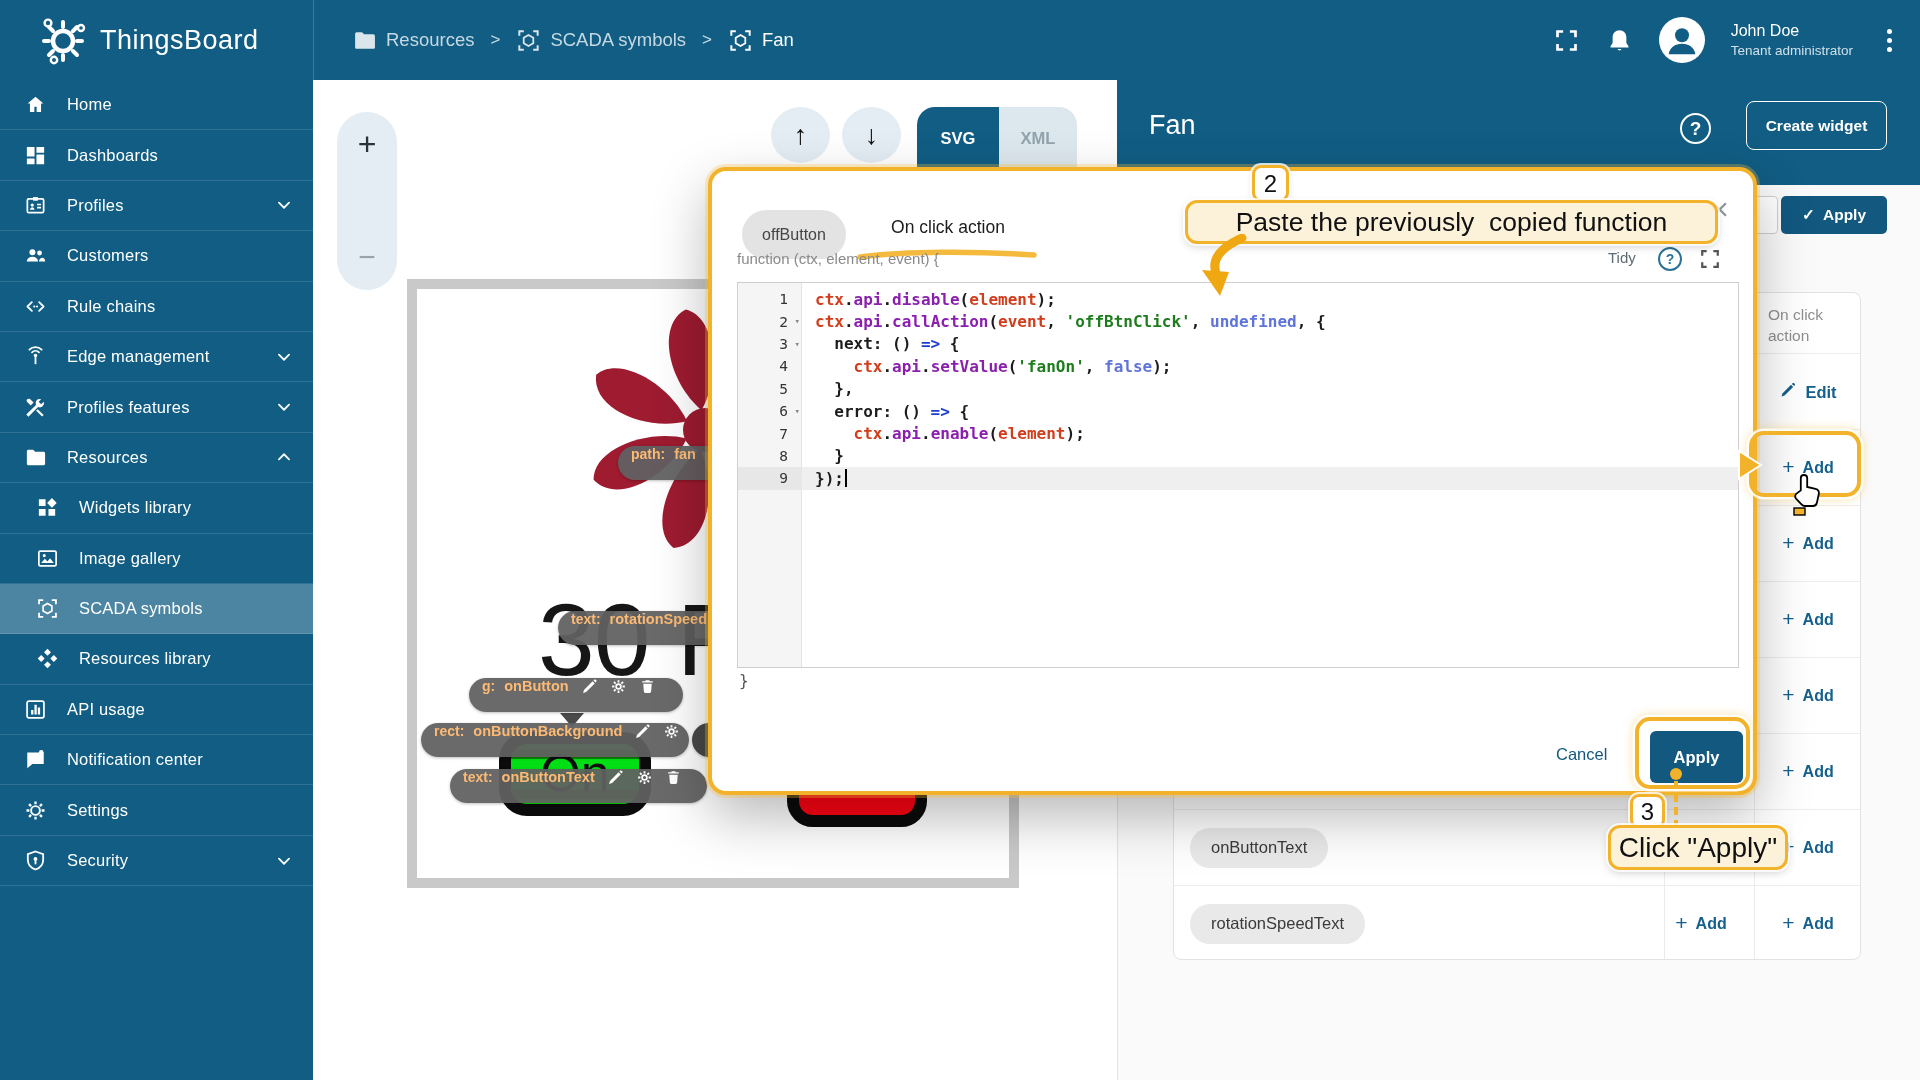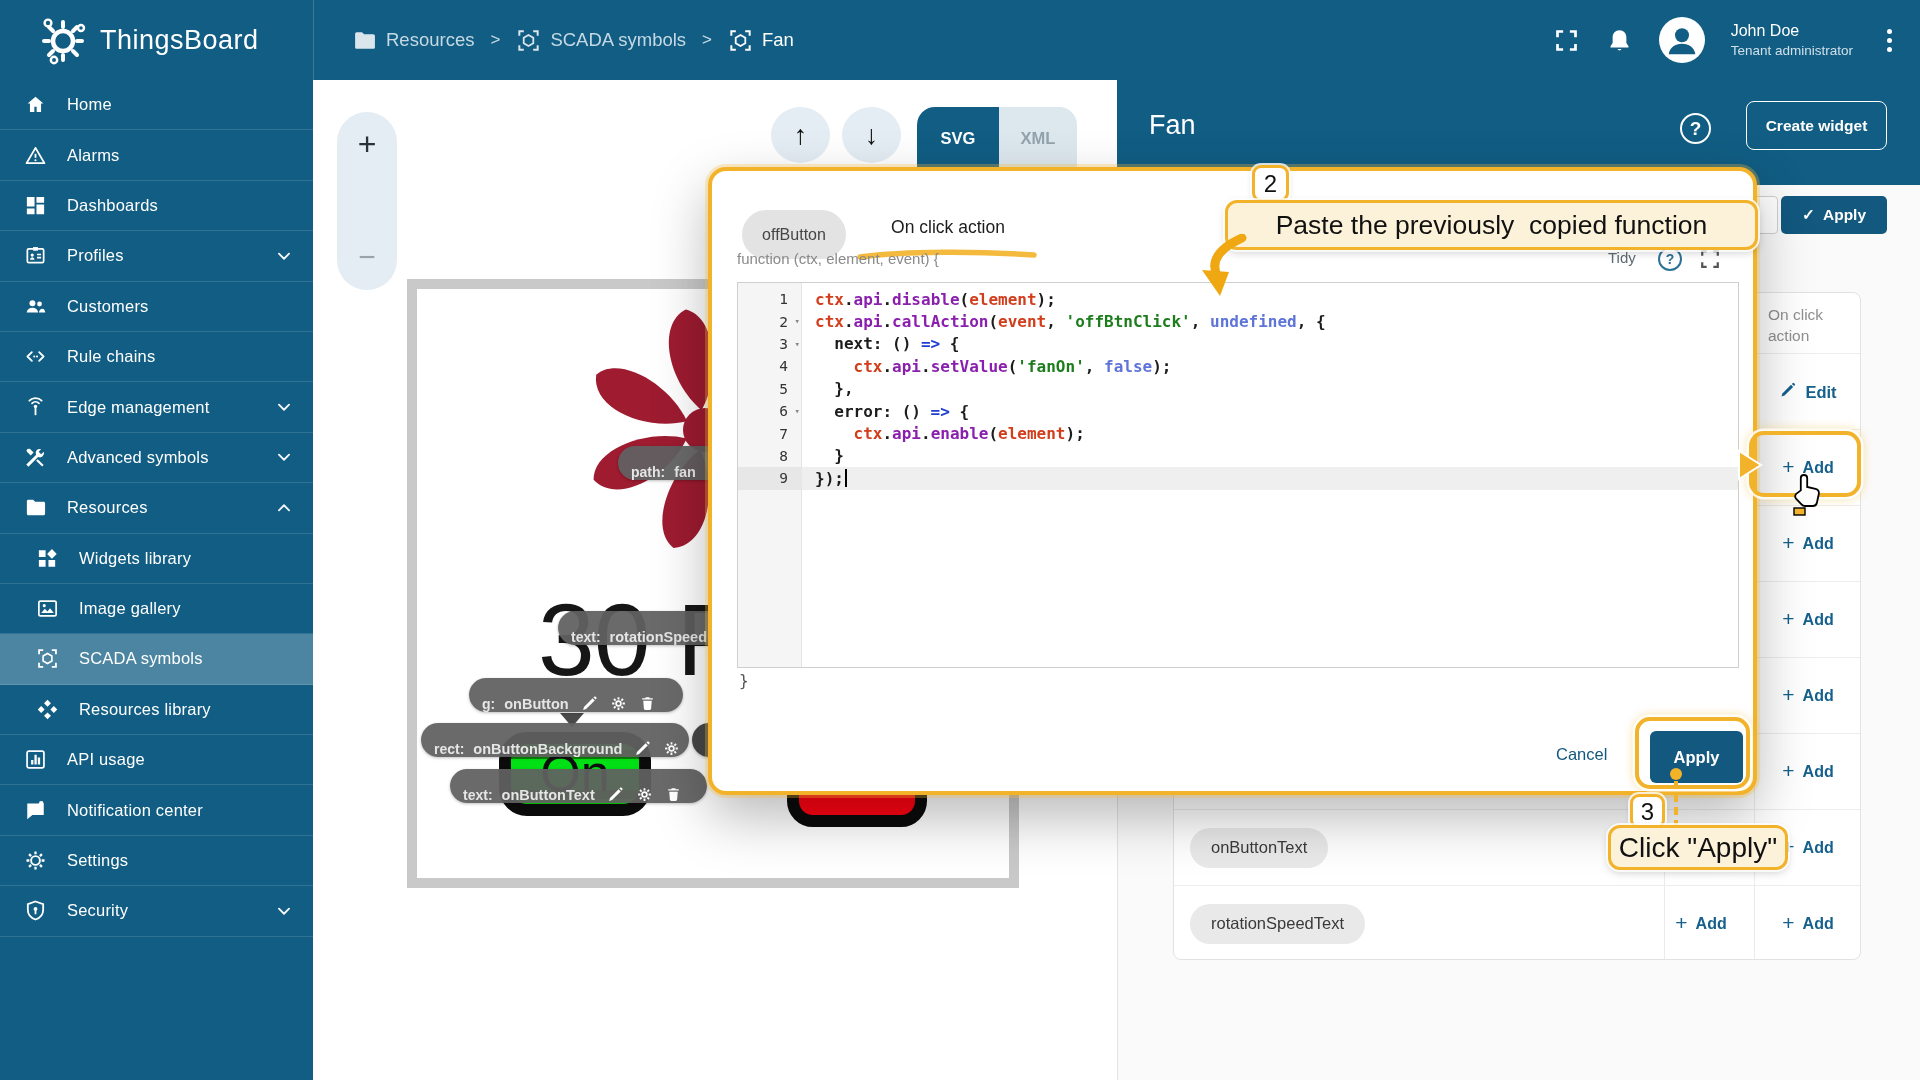--- a/index.html
+++ b/index.html
@@ -53,21 +53,21 @@
   .circle-btn{position:absolute;width:59px;height:56px;background:#e4edf3;border-radius:50%;display:flex;align-items:center;justify-content:center;font-size:27px;font-weight:700;color:#111;cursor:pointer;z-index:5}
   #tab-svg{position:absolute;left:917px;top:107px;width:82px;height:62px;background:var(--primary);border-radius:18px 0 0 0;color:#fff;font-weight:700;font-size:16.5px;display:flex;align-items:center;justify-content:center;z-index:5;cursor:pointer}
   #tab-xml{position:absolute;left:999px;top:107px;width:78px;height:62px;background:#dde8ee;border-radius:0 18px 0 0;color:#93a3ad;font-weight:700;font-size:16.5px;display:flex;align-items:center;justify-content:center;z-index:5;cursor:pointer}
   #frame{position:absolute;left:407px;top:279px;width:612px;height:609px;border:10px solid #c9c9c9;background:#fff;z-index:1}
   #fan{position:absolute;left:420px;top:255px;z-index:2}
   #big-text{position:absolute;left:538px;top:582px;font-size:102px;font-weight:400;color:#161616;white-space:pre;z-index:2;letter-spacing:-1px}
   #btn-on{position:absolute;left:499px;top:732px;width:152px;height:84px;border:12px solid #0b0b0b;border-radius:28px;z-index:3;display:flex;align-items:center;justify-content:center;
     background:linear-gradient(180deg,#06dd06 0%,#06dd06 10%,#0b8a05 10%,#0b8a05 25%,#00e014 25%,#00e014 76%,#0b8a05 76%,#0b8a05 91%,#06dd06 91%)}
   #btn-on .on-label{font-size:52px;color:#0d0d0d;margin-top:-2px}
   #btn-off{position:absolute;left:787px;top:767px;width:140px;height:60px;border:12px solid #0b0b0b;border-radius:26px;background:#ff0313;z-index:3}
-  .tag{position:absolute;height:34px;background:rgba(97,97,97,.94);border-radius:17px;display:flex;align-items:flex-end;gap:9px;padding:0 13px;color:#e5e5e5;z-index:4;box-shadow:0 1px 3px rgba(0,0,0,.25)}
+  .tag{position:absolute;height:34px;background:rgba(97,97,97,.94);border-radius:17px;display:flex;align-items:flex-start;gap:9px;padding:0 13px;color:#fdba74;z-index:4;box-shadow:0 1px 3px rgba(0,0,0,.25)}
   .tag .tag-prefix{font-size:14px;font-weight:700}
   .tag .tag-name{font-size:14.5px;font-weight:700}
   .tag .tag-icon{width:17px;height:17px;color:#fff;cursor:pointer;margin-left:3px}
   .tag .tag-icon svg{width:17px;height:17px;display:block}
   .tag.dark{background:rgba(62,62,62,.95)}
   #tag-pointer{position:absolute;left:560px;top:713px;width:0;height:0;border-left:12px solid transparent;border-right:12px solid transparent;border-top:14px solid #4a4a4a;z-index:4}
 
   
   #panel-header{position:absolute;left:1117px;top:80px;width:803px;height:105px;background:var(--primary);z-index:2}
   #panel-title{position:absolute;left:32px;top:30px;color:#fff;font-size:27px;font-weight:400}
@@ -208,30 +208,20 @@
         <span class="nav-icon">
           <svg viewBox="0 0 24 24">
             <path d="M12 3.8 3.8 11h2.4v8.8h4.6v-5.5h2.4v5.5h4.6V11h2.4Z" fill="#fff"></path>
           </svg>
         </span>
         <span class="nav-label">Home</span>
       </div>
       <div class="nav-item">
         <span class="nav-icon">
           <svg viewBox="0 0 24 24">
-            <path d="M12 4 21.3 20H2.7Z" fill="none" stroke="#fff" stroke-width="1.9" stroke-linejoin="round"></path>
-            <path d="M12 10.2v4.2" stroke="#fff" stroke-width="1.9"></path>
-            <circle cx="12" cy="16.9" r="1.1" fill="#fff"></circle>
-          </svg>
-        </span>
-        <span class="nav-label">Alarms</span>
-      </div>
-      <div class="nav-item">
-        <span class="nav-icon">
-          <svg viewBox="0 0 24 24">
             <path d="M3 3h8v10H3zM13 3h8v6h-8zM13 11h8v10h-8zM3 15h8v6H3z" fill="#fff"></path>
           </svg>
         </span>
         <span class="nav-label">Dashboards</span>
       </div>
       <div class="nav-item">
         <span class="nav-icon">
           <svg viewBox="0 0 24 24">
             <rect x="3.5" y="5" width="17" height="14.5" rx="1.6" fill="none" stroke="#fff" stroke-width="1.8"></rect>
             <path d="M9.5 3.2h5V7h-5z" fill="#fff"></path>
@@ -280,21 +270,21 @@
           </svg></span>
       </div>
       <div class="nav-item">
         <span class="nav-icon">
           <svg viewBox="0 0 24 24">
             <path d="M6.3 3.2 10 6.9l-3 3L3.3 6.2c-.8-.8-.8-2 0-2.8.9-.6 2.2-.9 3-.2Z" fill="#fff"></path>
             <path d="M20.6 6.1a4.3 4.3 0 0 1-5.9 5.4L4.6 21.6l-2.2-2.2L12.5 9.3a4.3 4.3 0 0 1 5.4-5.9l-2.6 2.7 2.6 2.6Z" fill="#fff"></path>
             <path d="M13.5 14.5l6.2 6.2" stroke="#fff" stroke-width="2.2"></path>
           </svg>
         </span>
-        <span class="nav-label">Advanced symbols</span>
+        <span class="nav-label">Profiles features</span>
         <span class="nav-chev"><svg viewBox="0 0 24 24">
             <path d="M6.5 9.5 12 15l5.5-5.5" fill="none" stroke="#fff" stroke-width="2" stroke-linecap="round" stroke-linejoin="round"></path>
           </svg></span>
       </div>
       <div class="nav-item">
         <span class="nav-icon">
           <svg viewBox="0 0 24 24">
             <path d="M3 5.6c0-.9.7-1.6 1.6-1.6h5l2 2.1h8.8c.9 0 1.6.7 1.6 1.6v10.7c0 .9-.7 1.6-1.6 1.6H4.6c-.9 0-1.6-.7-1.6-1.6Z" fill="#fff"></path>
           </svg>
         </span>
@@ -655,21 +645,21 @@
             <span class="code-text"><span class="tk-p">});</span><span class="caret"></span></span>
           </div>
         </div>
     </div>
     <div id="fn-brace">}</div>
     <div id="modal-cancel">Cancel</div>
     <div id="modal-apply">Apply</div>
   </div>
 
   <div class="badge anno" style="left:1252px;top:165px;width:37px;height:37px">2</div>
-  <div class="callout anno" style="left:1225px;top:200px;width:533px;height:50px">Paste the previously  copied function</div>
+  <div class="callout anno" style="left:1185px;top:200px;width:533px;height:44px">Paste the previously  copied function</div>
   <svg class="anno" style="position:absolute;left:1190px;top:234px" width="70" height="66" viewBox="0 0 70 66">
     <path d="M52 4 C 30 14, 20 26, 27 42" stroke="#efa812" stroke-width="9" fill="none" stroke-linecap="round"></path>
     <path d="M12 36 L30 62 L39 38 Z" fill="#efa812"></path>
   </svg>
 
   <div class="hl-box anno" style="left:1635px;top:717px;width:115px;height:72px"></div>
   <div id="anno-dot" class="anno"></div>
   <div id="anno-dash" class="anno"></div>
   <div class="badge anno" style="left:1630px;top:794px;width:35px;height:35px">3</div>
   <div class="callout anno" style="left:1608px;top:825px;width:180px;height:45px;font-size:28px">Click "Apply"</div>

